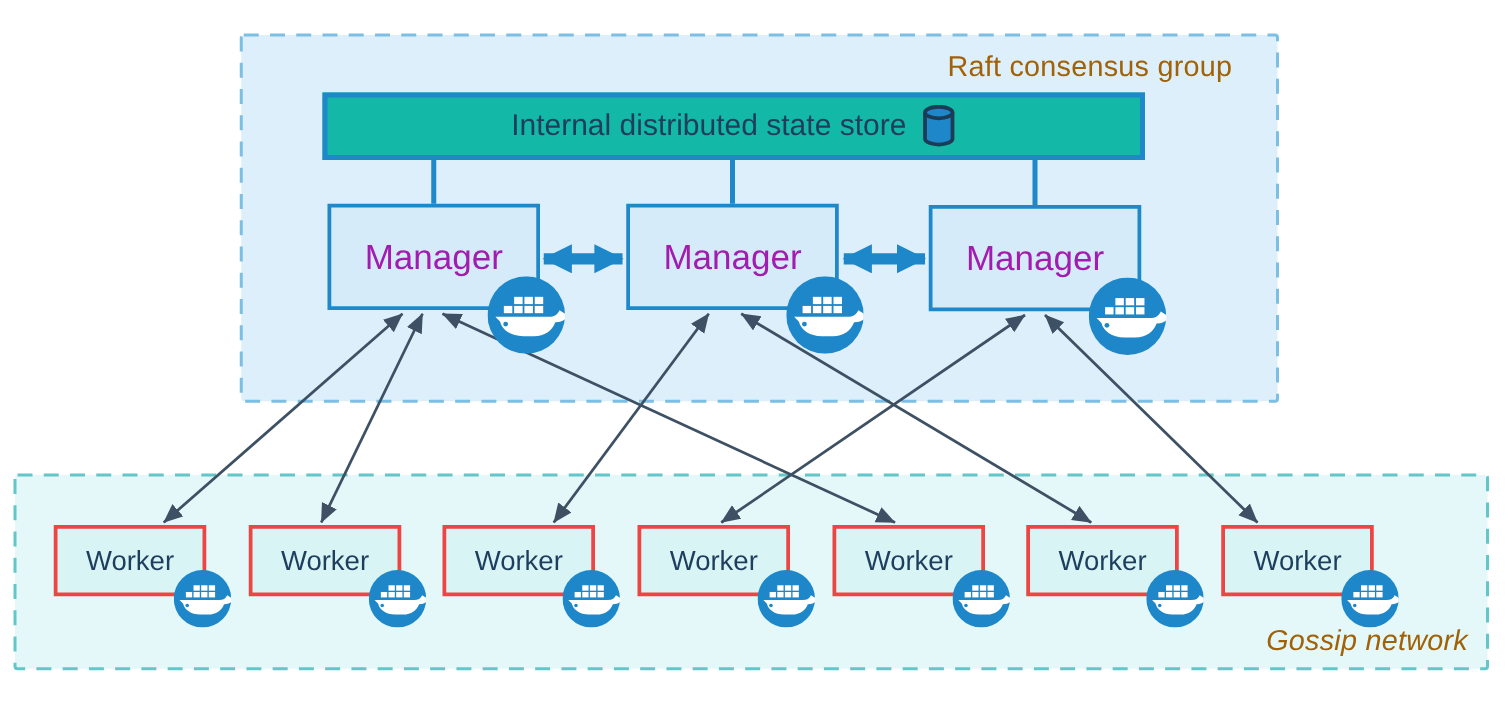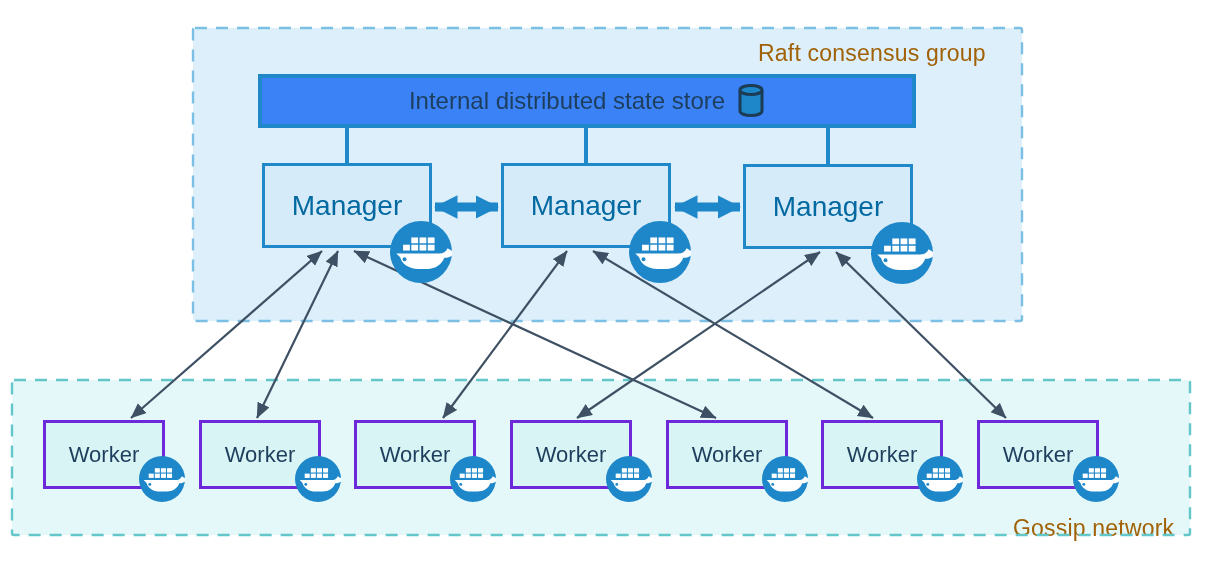--- a/index.html
+++ b/index.html
@@ -5,38 +5,38 @@
   html,body { margin:0; padding:0; background:#ffffff; }
   .canvas {
     position:relative; width:1207px; height:566px; background:#ffffff;
     font-family:"Liberation Sans", sans-serif; overflow:hidden;
   }
   .group-fill { position:absolute; border-radius:3px; }
   #raft-box   { left:193px; top:28px;  width:829px;  height:293px; background:#ddeffa; }
   #gossip-box { left:12px;  top:380px; width:1178px; height:155px; background:#e4f8f9; }
   .group-label { position:absolute; color:#a16207; font-size:23px; letter-spacing:0.2px; }
   #raft-label   { top:40px;  left:758px; }
-  #gossip-label { top:515px; left:1013px; }
+  #gossip-label { top:499px; left:1013px;font-style:italic; }
 
   #store-box {
     position:absolute; left:258px; top:74px; width:658px; height:54px;
-    background:#3b82f6; border:4px solid #1e88c9; box-sizing:border-box;
+    background:#14b8a6; border:4px solid #1e88c9; box-sizing:border-box;
     display:flex; align-items:center; justify-content:center; gap:12px;
   }
   #store-box .label { color:#1d3e5d; font-size:24px; }
 
   .stub { position:absolute; top:128px; height:37px; width:4px; background:#1e88c9; }
 
   .node {
     position:absolute; box-sizing:border-box;
     display:flex; align-items:center; justify-content:center;
   }
   .manager { width:170px; height:85px; background:#d5ebf9; border:3.5px solid #1e88c9; }
-  .manager > .label { color:#0369a1; font-size:28px; }
-  .worker  { width:122px; height:69px; background:#d9f4f5; border:3px solid #6d28d9;text-align:center; }
+  .manager > .label { color:#a21caf; font-size:28px; }
+  .worker  { width:122px; height:57px; background:#d9f4f5; border:3px solid #ef4444;text-align:center; }
   .worker  > .label { color:#1d3e5d; font-size:22px; }
 
   .badge { position:absolute; z-index:3; }
   .manager .badge { width:62px; height:62px; left:125px; top:55px; }
   .worker  .badge { width:46px; height:46px; left:93px;  top:33px; }
   .badge svg { display:block; width:100%; height:100%; }
 
   #arrow-layer { position:absolute; left:0; top:0; z-index:2; pointer-events:none; }
   .cyl-icon { width:28px; height:34px; }
 </style>

